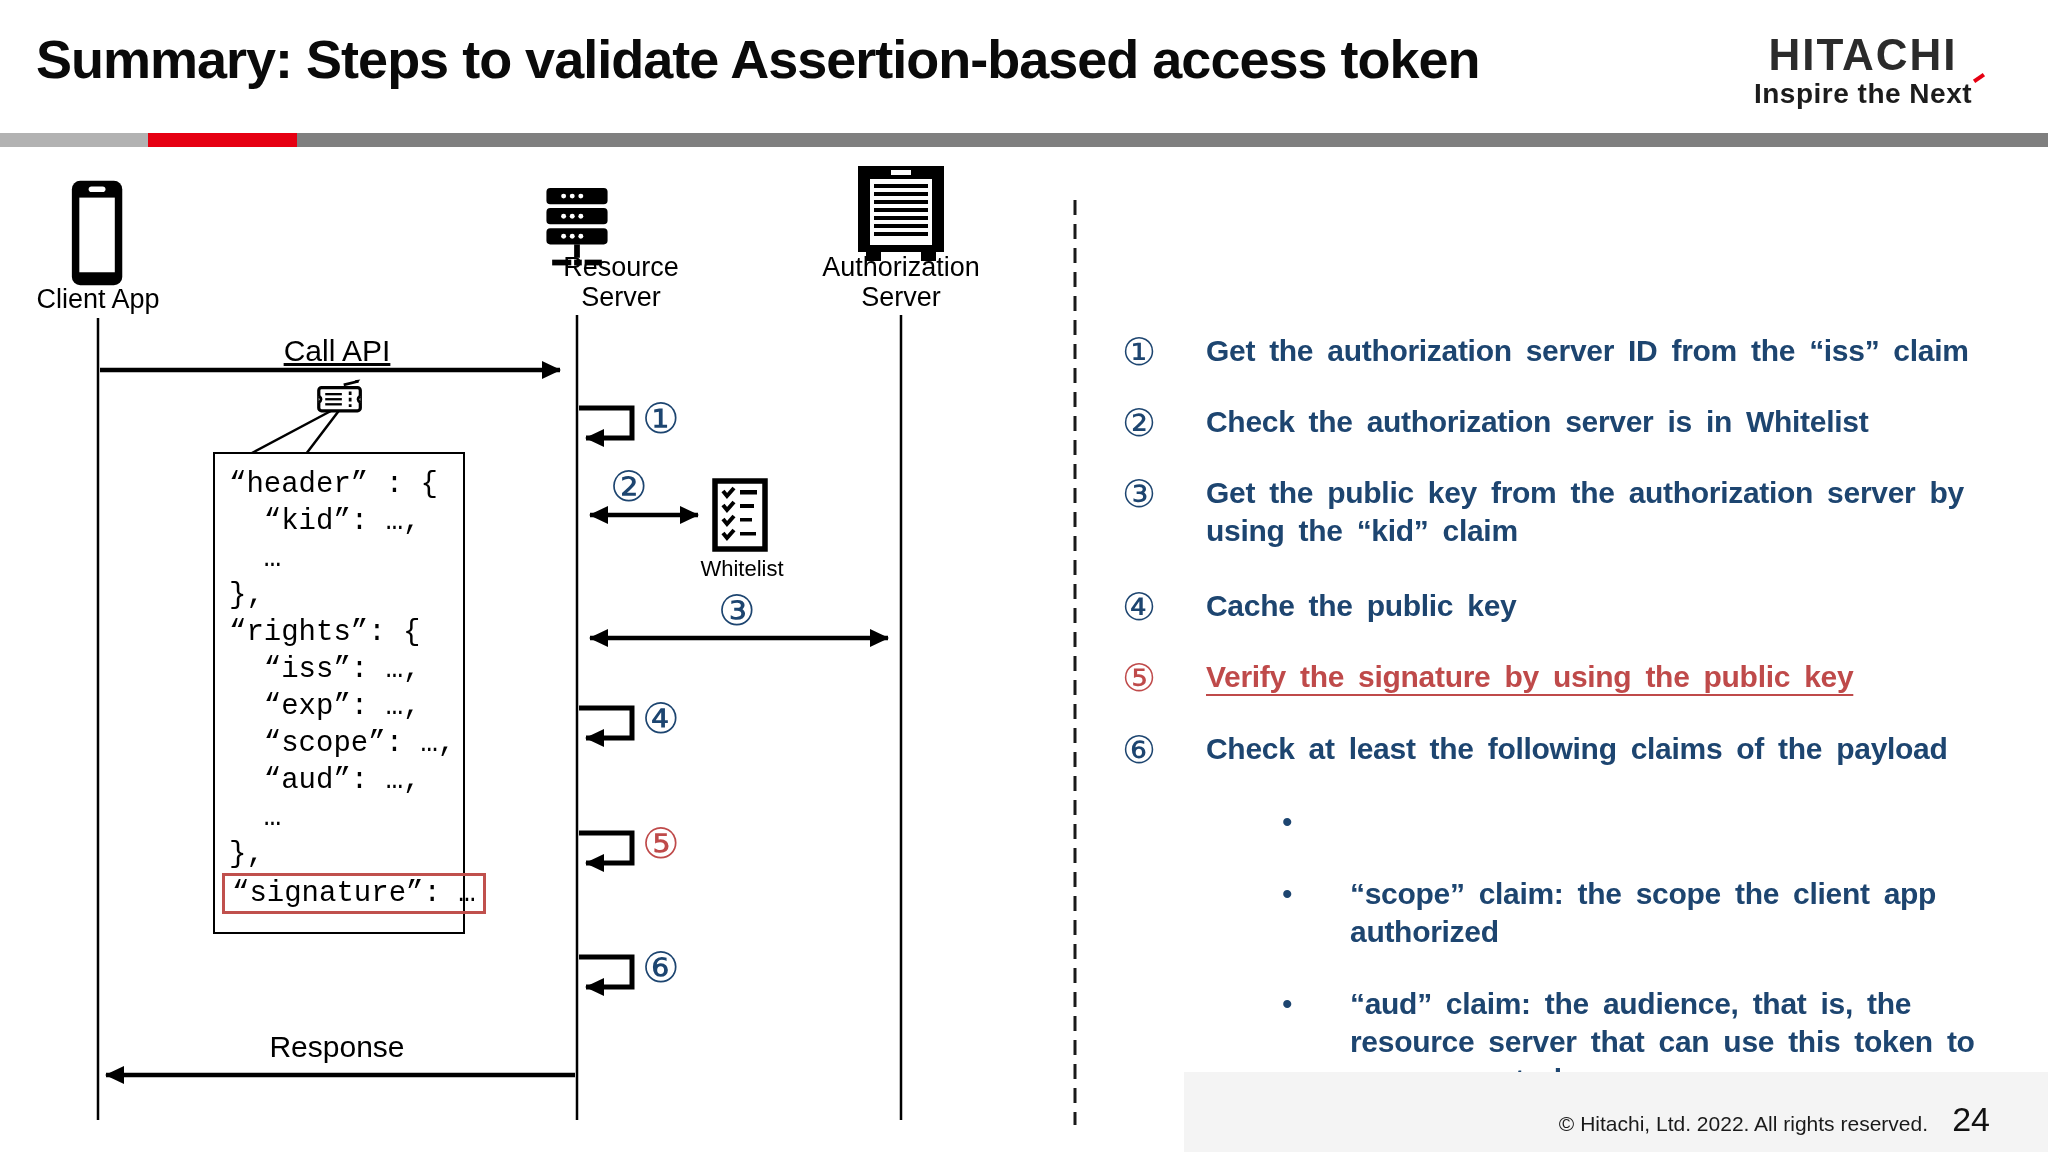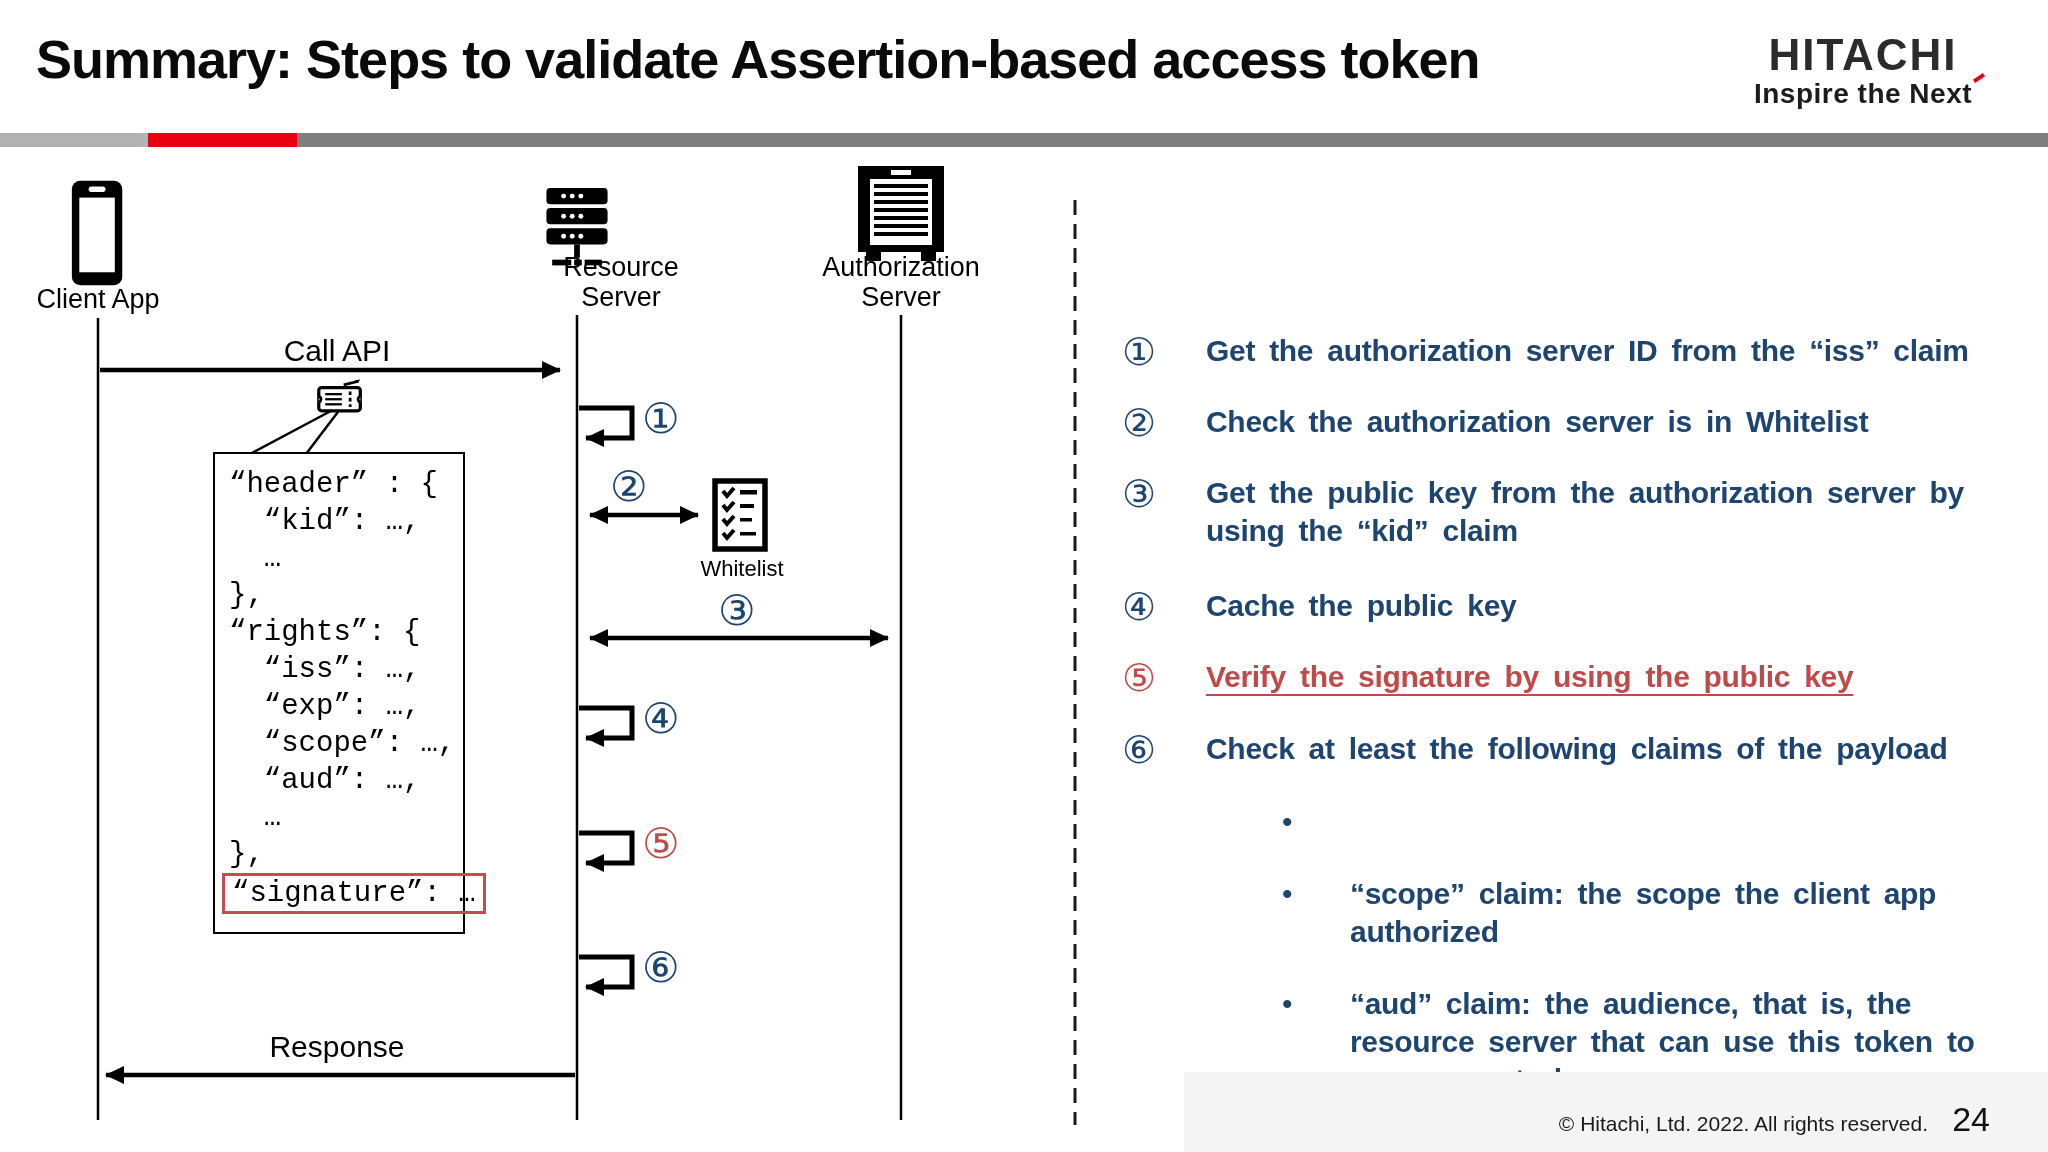--- a/index.html
+++ b/index.html
@@ -141,21 +141,21 @@
       <rect x="16" y="42" width="54" height="4" fill="#000"></rect>
       <rect x="16" y="50" width="54" height="4" fill="#000"></rect>
       <rect x="16" y="58" width="54" height="4" fill="#000"></rect>
       <rect x="16" y="66" width="54" height="4" fill="#000"></rect>
       <rect x="8" y="86" width="15" height="9" fill="#000"></rect>
       <rect x="63" y="86" width="15" height="9" fill="#000"></rect>
     </svg>
   </div>
   <div class="actor-label" style="left:811px;top:252px;width:180px;">Authorization Server</div>
 
-  <div class="msg-label" style="left:237px;top:334px;width:200px;">Call API</div>
+  <div class="msg-label" style="left:237px;top:334px;width:200px;text-decoration:underline;">Call API</div>
   <div class="msg-label" style="left:237px;top:1030px;width:200px;">Response</div>
   <div class="msg-label" style="left:672px;top:556px;width:140px;font-size:22px;">Whitelist</div>
 
   <div class="actor-icon" style="left:316px;top:378px;">
     <svg width="48" height="36" viewBox="0 0 52 38">
       <path d="M30,7 L46,3" stroke="#000" stroke-width="3" fill="none"></path>
       <path d="M42,2 L48,1 L45,5 z" fill="#000"></path>
       <rect x="3" y="10" width="45" height="25" rx="3" fill="#fff" stroke="#000" stroke-width="3.5"></rect>
       <path d="M3,19 q5,3.5 0,7" fill="#fff" stroke="#000" stroke-width="3"></path>
       <path d="M48,19 q-5,3.5 0,7" fill="#fff" stroke="#000" stroke-width="3"></path>

